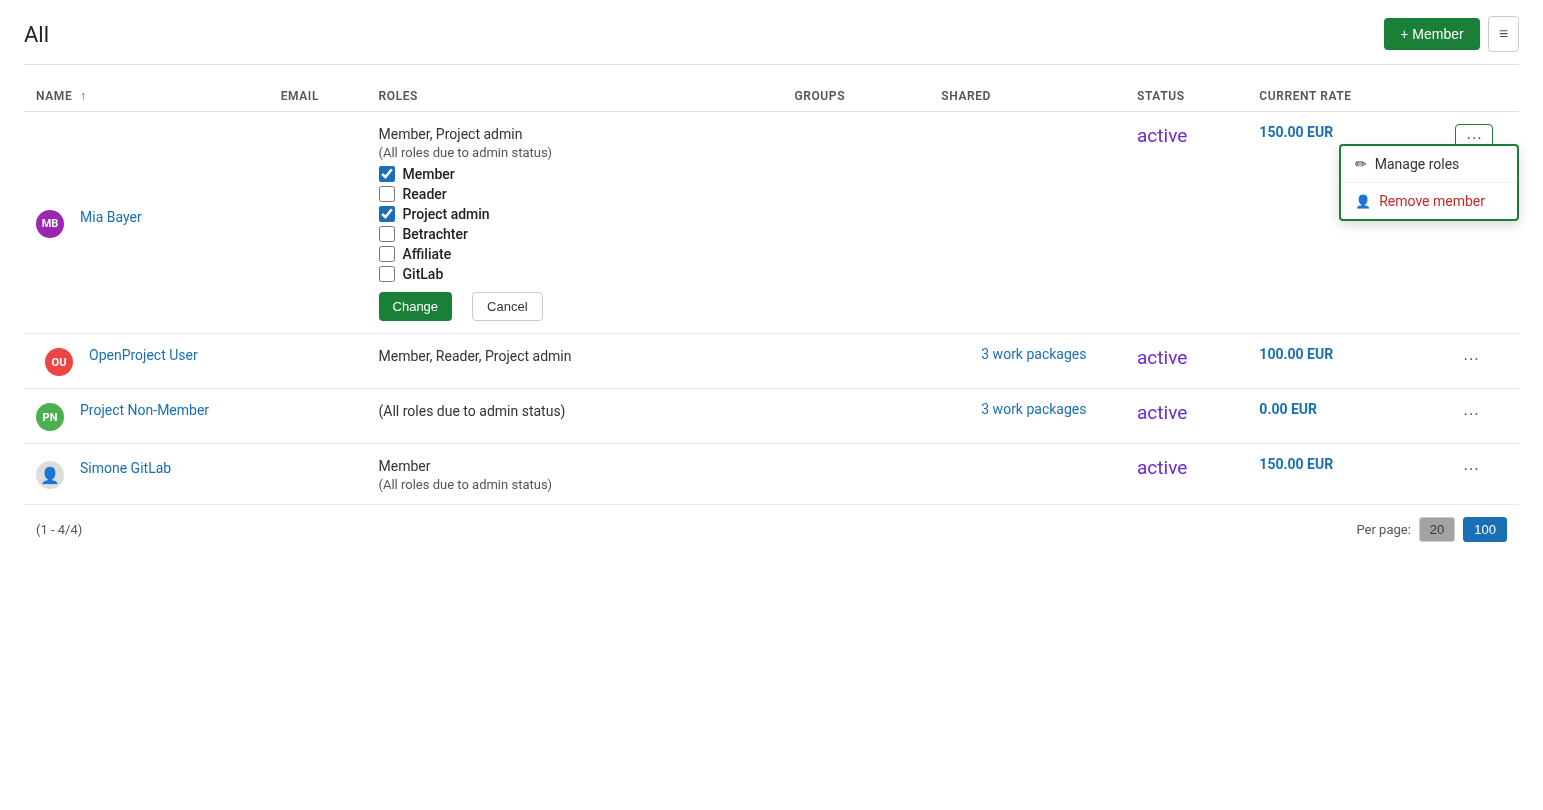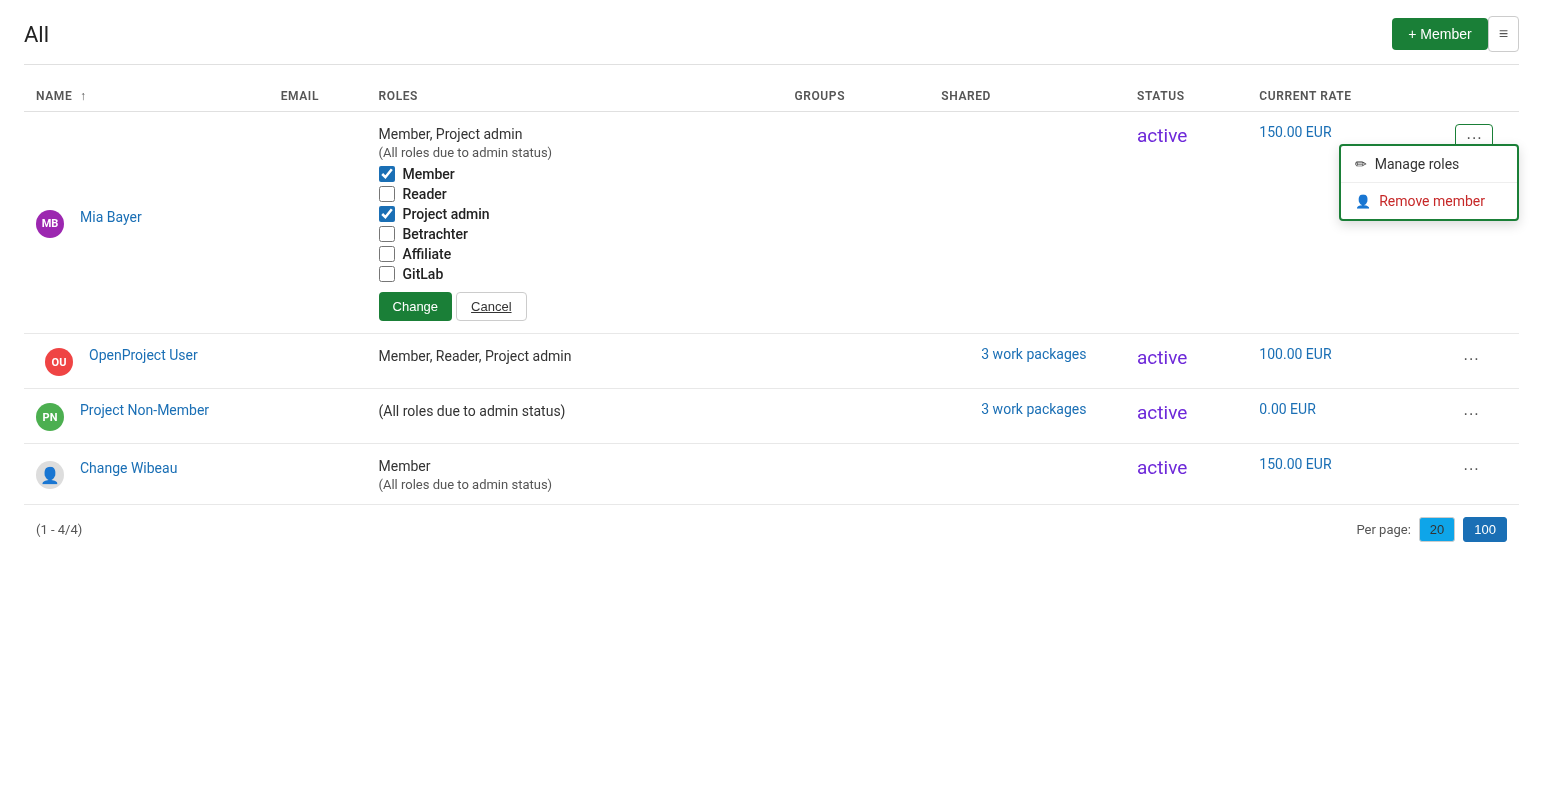--- a/index.html
+++ b/index.html
@@ -25,20 +25,21 @@
 
     .header-title {
       font-size: 22px;
       font-weight: 400;
       color: #222;
     }
 
     .header-actions {
       display: flex;
       align-items: center;
+      gap: 8px;
     }
 
     .btn-add-member {
       background: #1a7f37;
       color: #fff;
       border: none;
       border-radius: 4px;
       padding: 8px 16px;
       font-size: 14px;
       font-weight: 500;
@@ -188,21 +189,21 @@
 
     .checkbox-item label {
       font-size: 14px;
       font-weight: 500;
       color: #222;
       cursor: pointer;
     }
 
     .role-actions {
       display: flex;
-      gap: 4px;
+      gap: 20px;
       margin-top: 10px;
     }
 
     .btn-change {
       background: #1a7f37;
       color: #fff;
       border: none;
       border-radius: 4px;
       padding: 6px 14px;
       font-size: 13px;
@@ -211,38 +212,38 @@
     }
 
     .btn-cancel {
       background: #fff;
       color: #333;
       border: 1px solid #ccc;
       border-radius: 4px;
       padding: 6px 14px;
       font-size: 13px;
       cursor: pointer;
-      text-decoration: underline;
     }
 
     .work-packages-link {
       color: #1a6fb5;
       text-decoration: none;
       cursor: pointer;
       margin-left: 40px;
     }
 
     .status-text {
       color: #6d28d9;
       font-size: 19px;
     }
 
     .rate-text {
       color: #1a6fb5;
       font-size: 14px;
+      font-weight: bold;
     }
 
     .actions-btn {
       background: none;
       border: 1px solid #1a7f37;
       border-radius: 4px;
       padding: 4px 10px;
       cursor: pointer;
       font-size: 16px;
       color: #555;
@@ -313,21 +314,21 @@
       align-items: center;
       gap: 8px;
     }
 
     .per-page-num {
       padding: 4px 10px;
       border: 1px solid #ccc;
       border-radius: 3px;
       cursor: pointer;
       font-size: 13px;
-      background: #0ea5e9;
+      background: #a3a3a3;
       color: #333;
     }
 
     .per-page-num.active {
       background: #1a6fb5;
       color: #ffffff;
       border-color: #1a6fb5;
     }
   </style>
 </head>
@@ -452,21 +453,21 @@
             <td></td>
             <td><a class="work-packages-link">3 work packages</a></td>
             <td><span class="status-text">active</span></td>
             <td><span class="rate-text">0.00 EUR</span></td>
             <td class="actions-cell"><button class="actions-btn-plain">···</button></td>
           </tr>
           <tr>
             <td style="vertical-align: middle;">
               <div class="member-name-cell">
                 <div class="avatar-img">👤</div>
-                <a class="member-link">Change Wibeau</a>
+                <a class="member-link">Simone GitLab</a>
               </div>
             </td>
             <td></td>
             <td>
               <div class="roles-text">Member</div>
               <div class="roles-admin-note">(All roles due to admin status)</div>
             </td>
             <td></td>
             <td></td>
             <td><span class="status-text">active</span></td>

